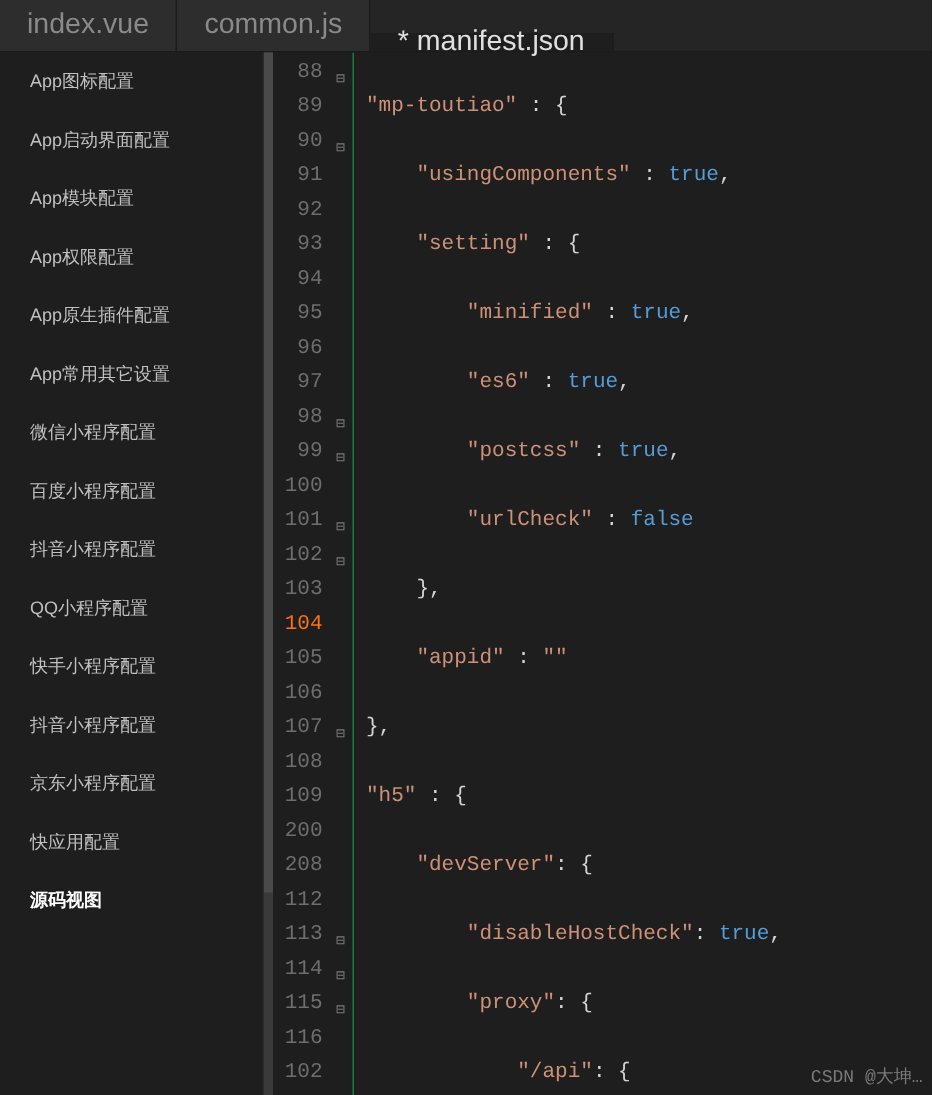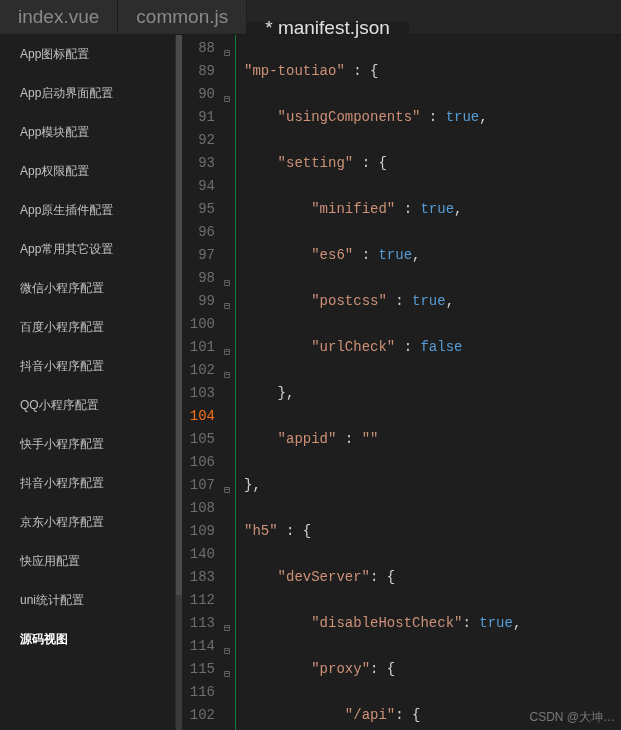--- a/index.html
+++ b/index.html
@@ -121,21 +121,21 @@
   .ck { color: #ce9178; }    
   .cs { color: #ce9178; }    
   .ct { color: #569cd6; text-align: right; }    
   .cp { color: #d4d4d4; }    
   .watermark {
     position: absolute;
     right: 6px;
     bottom: 4px;
     color: #7a7a7a;
     font-size: 12px;
-    font-family: Liberation Sans, sans-serif;
+    font-family: Liberation Mono, monospace;
     pointer-events: none;
   }
 </style>
 </head>
 <body>
 
 <div class="tabs">
   <div class="tab">index.vue</div>
   <div class="tab">common.js</div>
   <div class="tab active modified">* manifest.json</div>
@@ -150,21 +150,20 @@
     <div class="side-item">App原生插件配置</div>
     <div class="side-item">App常用其它设置</div>
     <div class="side-item">微信小程序配置</div>
     <div class="side-item">百度小程序配置</div>
     <div class="side-item">抖音小程序配置</div>
     <div class="side-item">QQ小程序配置</div>
     <div class="side-item">快手小程序配置</div>
     <div class="side-item">抖音小程序配置</div>
     <div class="side-item">京东小程序配置</div>
     <div class="side-item">快应用配置</div>
-    <div class="side-item">uni统计配置</div>
     <div class="side-item active">源码视图</div>
   </div>
 
   <div class="sidebar-scroll">
     <div class="sidebar-scroll-thumb"></div>
   </div>
 
   <div class="editor-wrap">
     <div class="gutter" id="gutter">
         <div class="lno">88<span class="fold">⊟</span></div>
@@ -182,22 +181,22 @@
         <div class="lno">100</div>
         <div class="lno">101<span class="fold">⊟</span></div>
         <div class="lno">102<span class="fold">⊟</span></div>
         <div class="lno">103</div>
         <div class="lno current">104</div>
         <div class="lno">105</div>
         <div class="lno">106</div>
         <div class="lno">107<span class="fold">⊟</span></div>
         <div class="lno">108</div>
         <div class="lno">109</div>
-        <div class="lno">140</div>
-        <div class="lno">183</div>
+        <div class="lno">200</div>
+        <div class="lno">208</div>
         <div class="lno">112</div>
         <div class="lno">113<span class="fold">⊟</span></div>
         <div class="lno">114<span class="fold">⊟</span></div>
         <div class="lno">115<span class="fold">⊟</span></div>
         <div class="lno">116</div>
         <div class="lno">102</div>
       </div>
     <div class="code">
 <div class="cl"><span class="ck">"mp-toutiao"</span><span class="cp"> : {</span></div>
 <div class="cl">    <span class="ck">"usingComponents"</span><span class="cp"> : </span><span class="ct">true</span><span class="cp">,</span></div>

